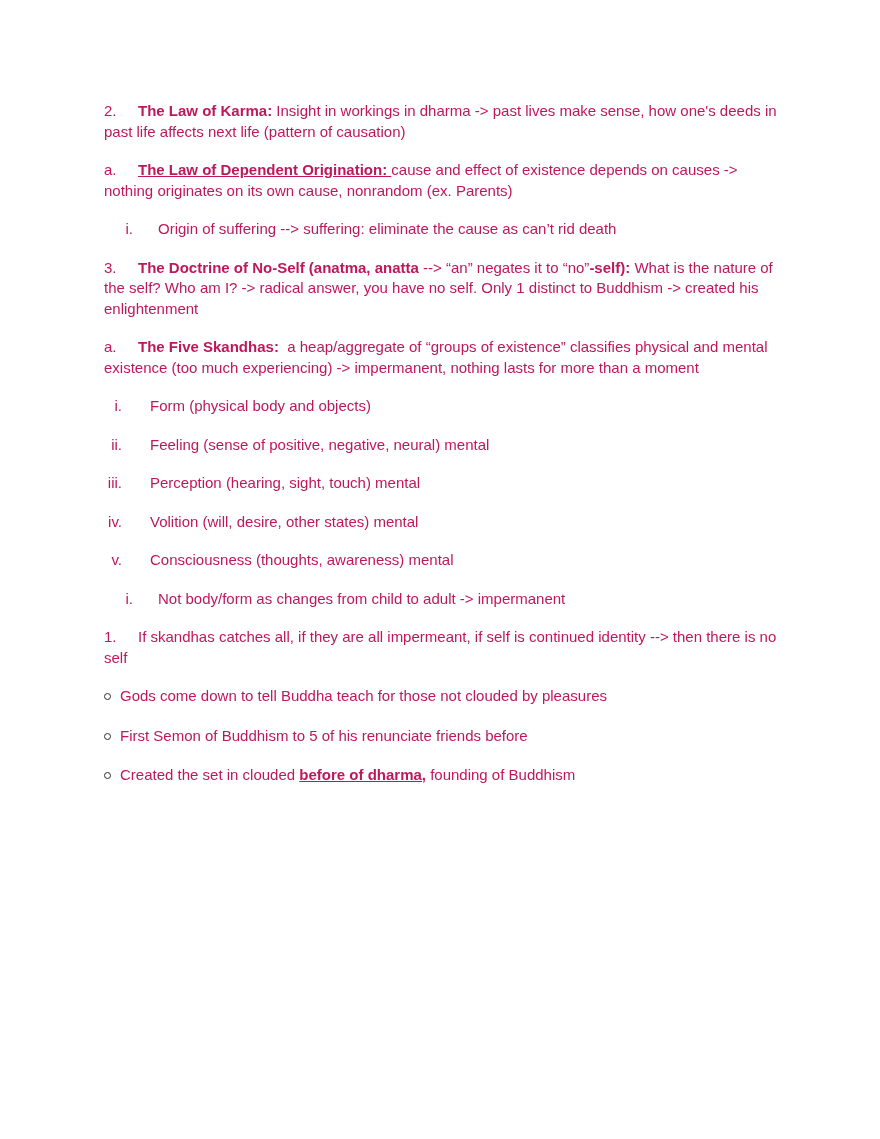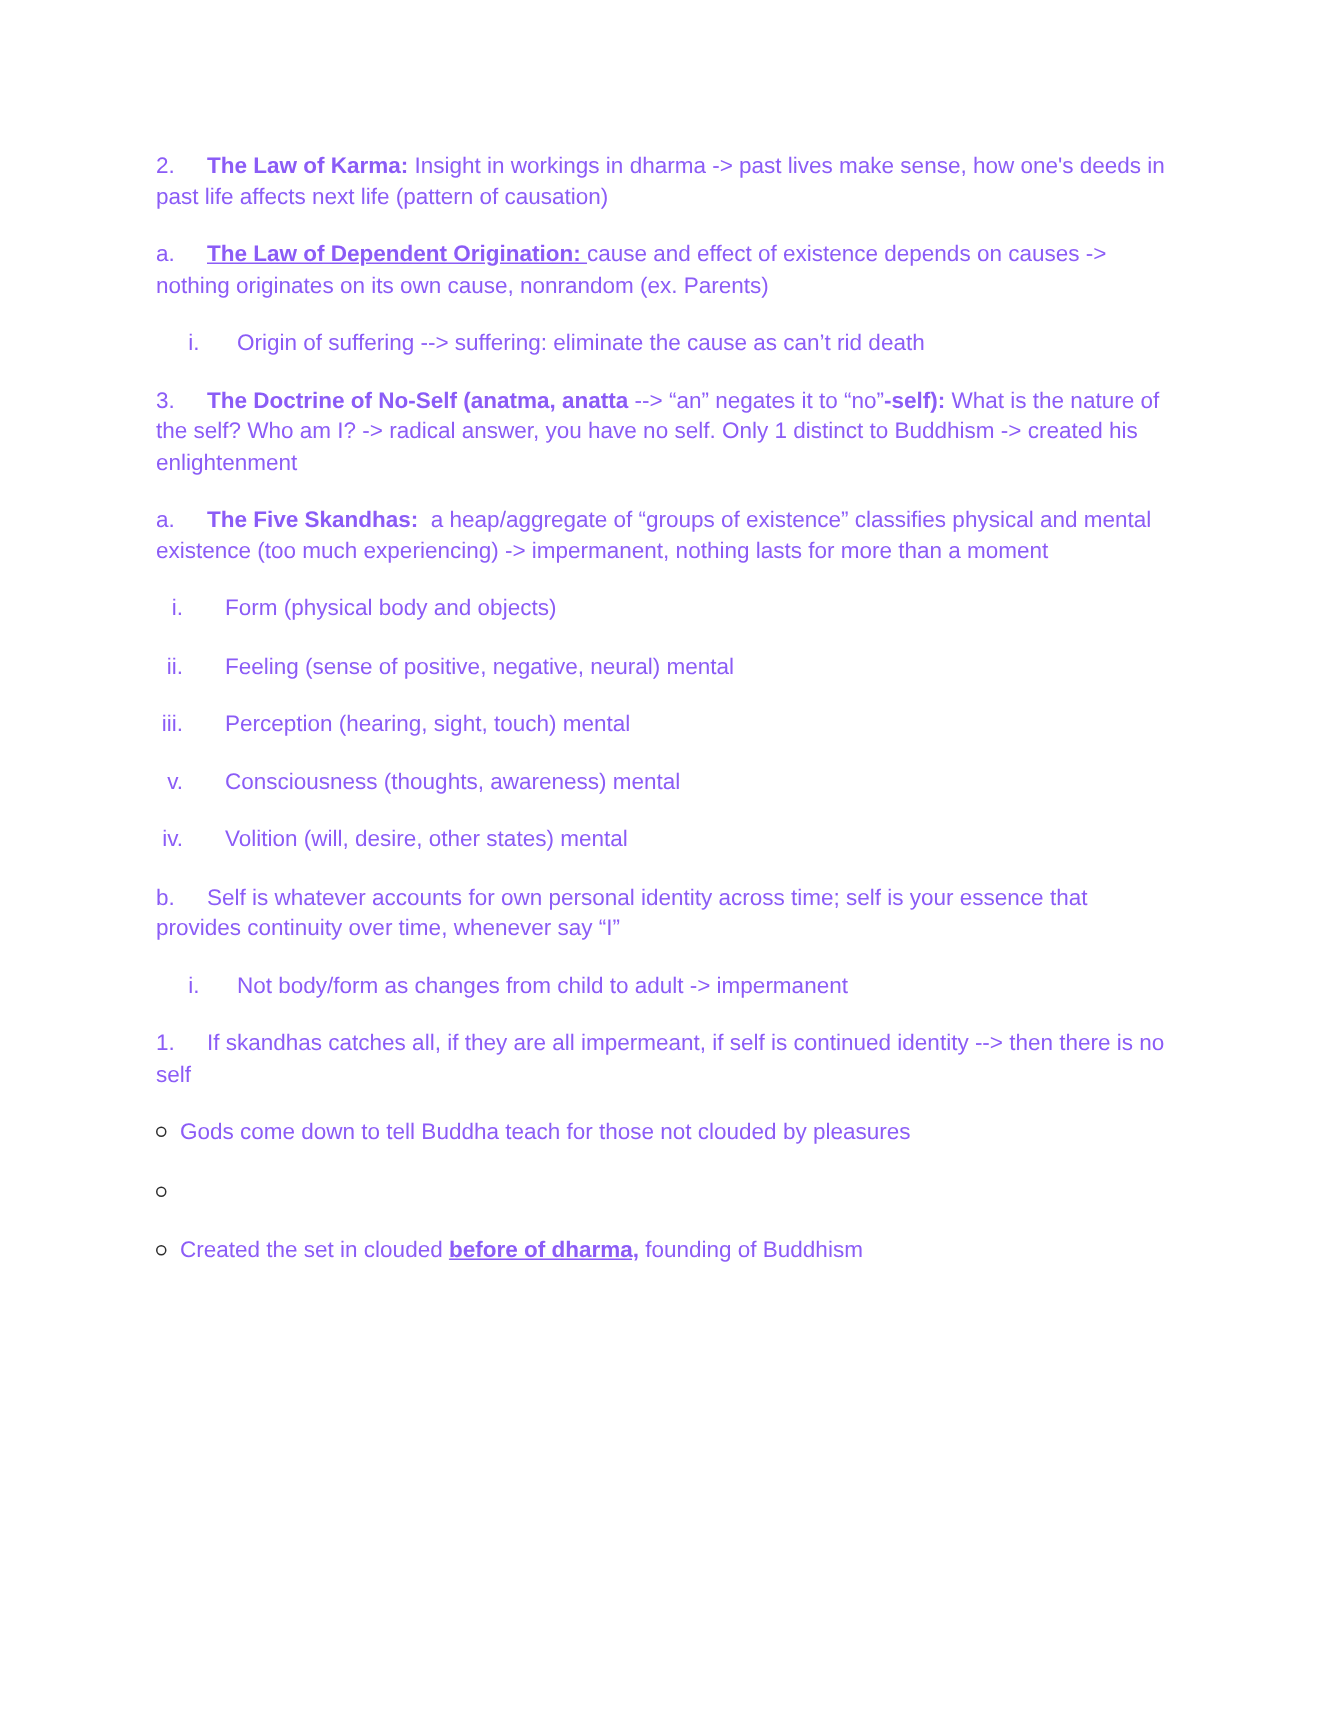--- a/index.html
+++ b/index.html
@@ -10,21 +10,21 @@
   .page {
     position: relative;
     width: 880px;
     height: 1139px;
     box-sizing: border-box;
     padding: 101px 100px 0 104px;
     background: #ffffff;
     font-family: "Liberation Sans", sans-serif;
     font-size: 15px;
     line-height: 20.5px;
-    color: #8b5cf6;
+    color: #be185d;
     overflow: hidden;
   }
   .para { margin: 0 0 18px 0; }
   .para.bullet { margin-bottom: 19px; }
   .runs span { white-space: pre-wrap; }
   .b { font-weight: bold; }
   .u { text-decoration: underline; font-weight: bold; }
   .marker {
     display: inline-block;
     white-space: pre;
@@ -50,22 +50,21 @@
 <div class="page">
   <div id="doc-body">
       <div class="para num"><span class="marker">2.</span><span class="runs"><span class="b">The Law of Karma:</span><span> Insight in workings in dharma -&gt; past lives make sense, how one's deeds in past life affects next life (pattern of causation)</span></span></div>
       <div class="para alpha"><span class="marker">a.</span><span class="runs"><span class="u">The Law of Dependent Origination: </span><span>cause and effect of existence depends on causes -&gt; nothing originates on its own cause, nonrandom (ex. Parents)</span></span></div>
       <div class="para roman-wide"><span class="marker">i.</span><span class="runs"><span>Origin of suffering --&gt; suffering: eliminate the cause as can’t rid death</span></span></div>
       <div class="para num"><span class="marker">3.</span><span class="runs"><span class="b">The Doctrine of No-Self (anatma, anatta</span><span> --&gt; “an” negates it to “no”</span><span class="b">-self):</span><span> What is the nature of the self? Who am I? -&gt; radical answer, you have no self. Only 1 distinct to Buddhism -&gt; created his enlightenment</span></span></div>
       <div class="para alpha"><span class="marker">a.</span><span class="runs"><span class="b">The Five Skandhas:</span><span>  a heap/aggregate of “groups of existence” classifies physical and mental existence (too much experiencing) -&gt; impermanent, nothing lasts for more than a moment</span></span></div>
       <div class="para roman-narrow"><span class="marker">i.</span><span class="runs"><span>Form (physical body and objects)</span></span></div>
       <div class="para roman-narrow"><span class="marker">ii.</span><span class="runs"><span>Feeling (sense of positive, negative, neural) mental</span></span></div>
       <div class="para roman-narrow"><span class="marker">iii.</span><span class="runs"><span>Perception (hearing, sight, touch) mental</span></span></div>
+      <div class="para roman-narrow"><span class="marker">iv.</span><span class="runs"><span>Volition (will, desire, other states) mental</span></span></div>
       <div class="para roman-narrow"><span class="marker">v.</span><span class="runs"><span>Consciousness (thoughts, awareness) mental</span></span></div>
-      <div class="para roman-narrow"><span class="marker">iv.</span><span class="runs"><span>Volition (will, desire, other states) mental</span></span></div>
-      <div class="para alpha"><span class="marker">b.</span><span class="runs"><span>Self is whatever accounts for own personal identity across time; self is your essence that provides continuity over time, whenever say “I”</span></span></div>
       <div class="para roman-wide"><span class="marker">i.</span><span class="runs"><span>Not body/form as changes from child to adult -&gt; impermanent</span></span></div>
       <div class="para num"><span class="marker">1.</span><span class="runs"><span>If skandhas catches all, if they are all impermeant, if self is continued identity --&gt; then there is no self</span></span></div>
       <div class="para bullet"><span class="marker"><span class="ring"></span></span><span class="runs"><span>Gods come down to tell Buddha teach for those not clouded by pleasures</span></span></div>
-      <div class="para bullet"><span class="marker"><span class="ring"></span></span></div>
+      <div class="para bullet"><span class="marker"><span class="ring"></span></span><span class="runs"><span>First Semon of Buddhism to 5 of his renunciate friends before</span></span></div>
       <div class="para bullet"><span class="marker"><span class="ring"></span></span><span class="runs"><span>Created the set in clouded </span><span class="u">before of dharma,</span><span> founding of Buddhism</span></span></div>
     </div>
 </div>
 
 </body></html>

